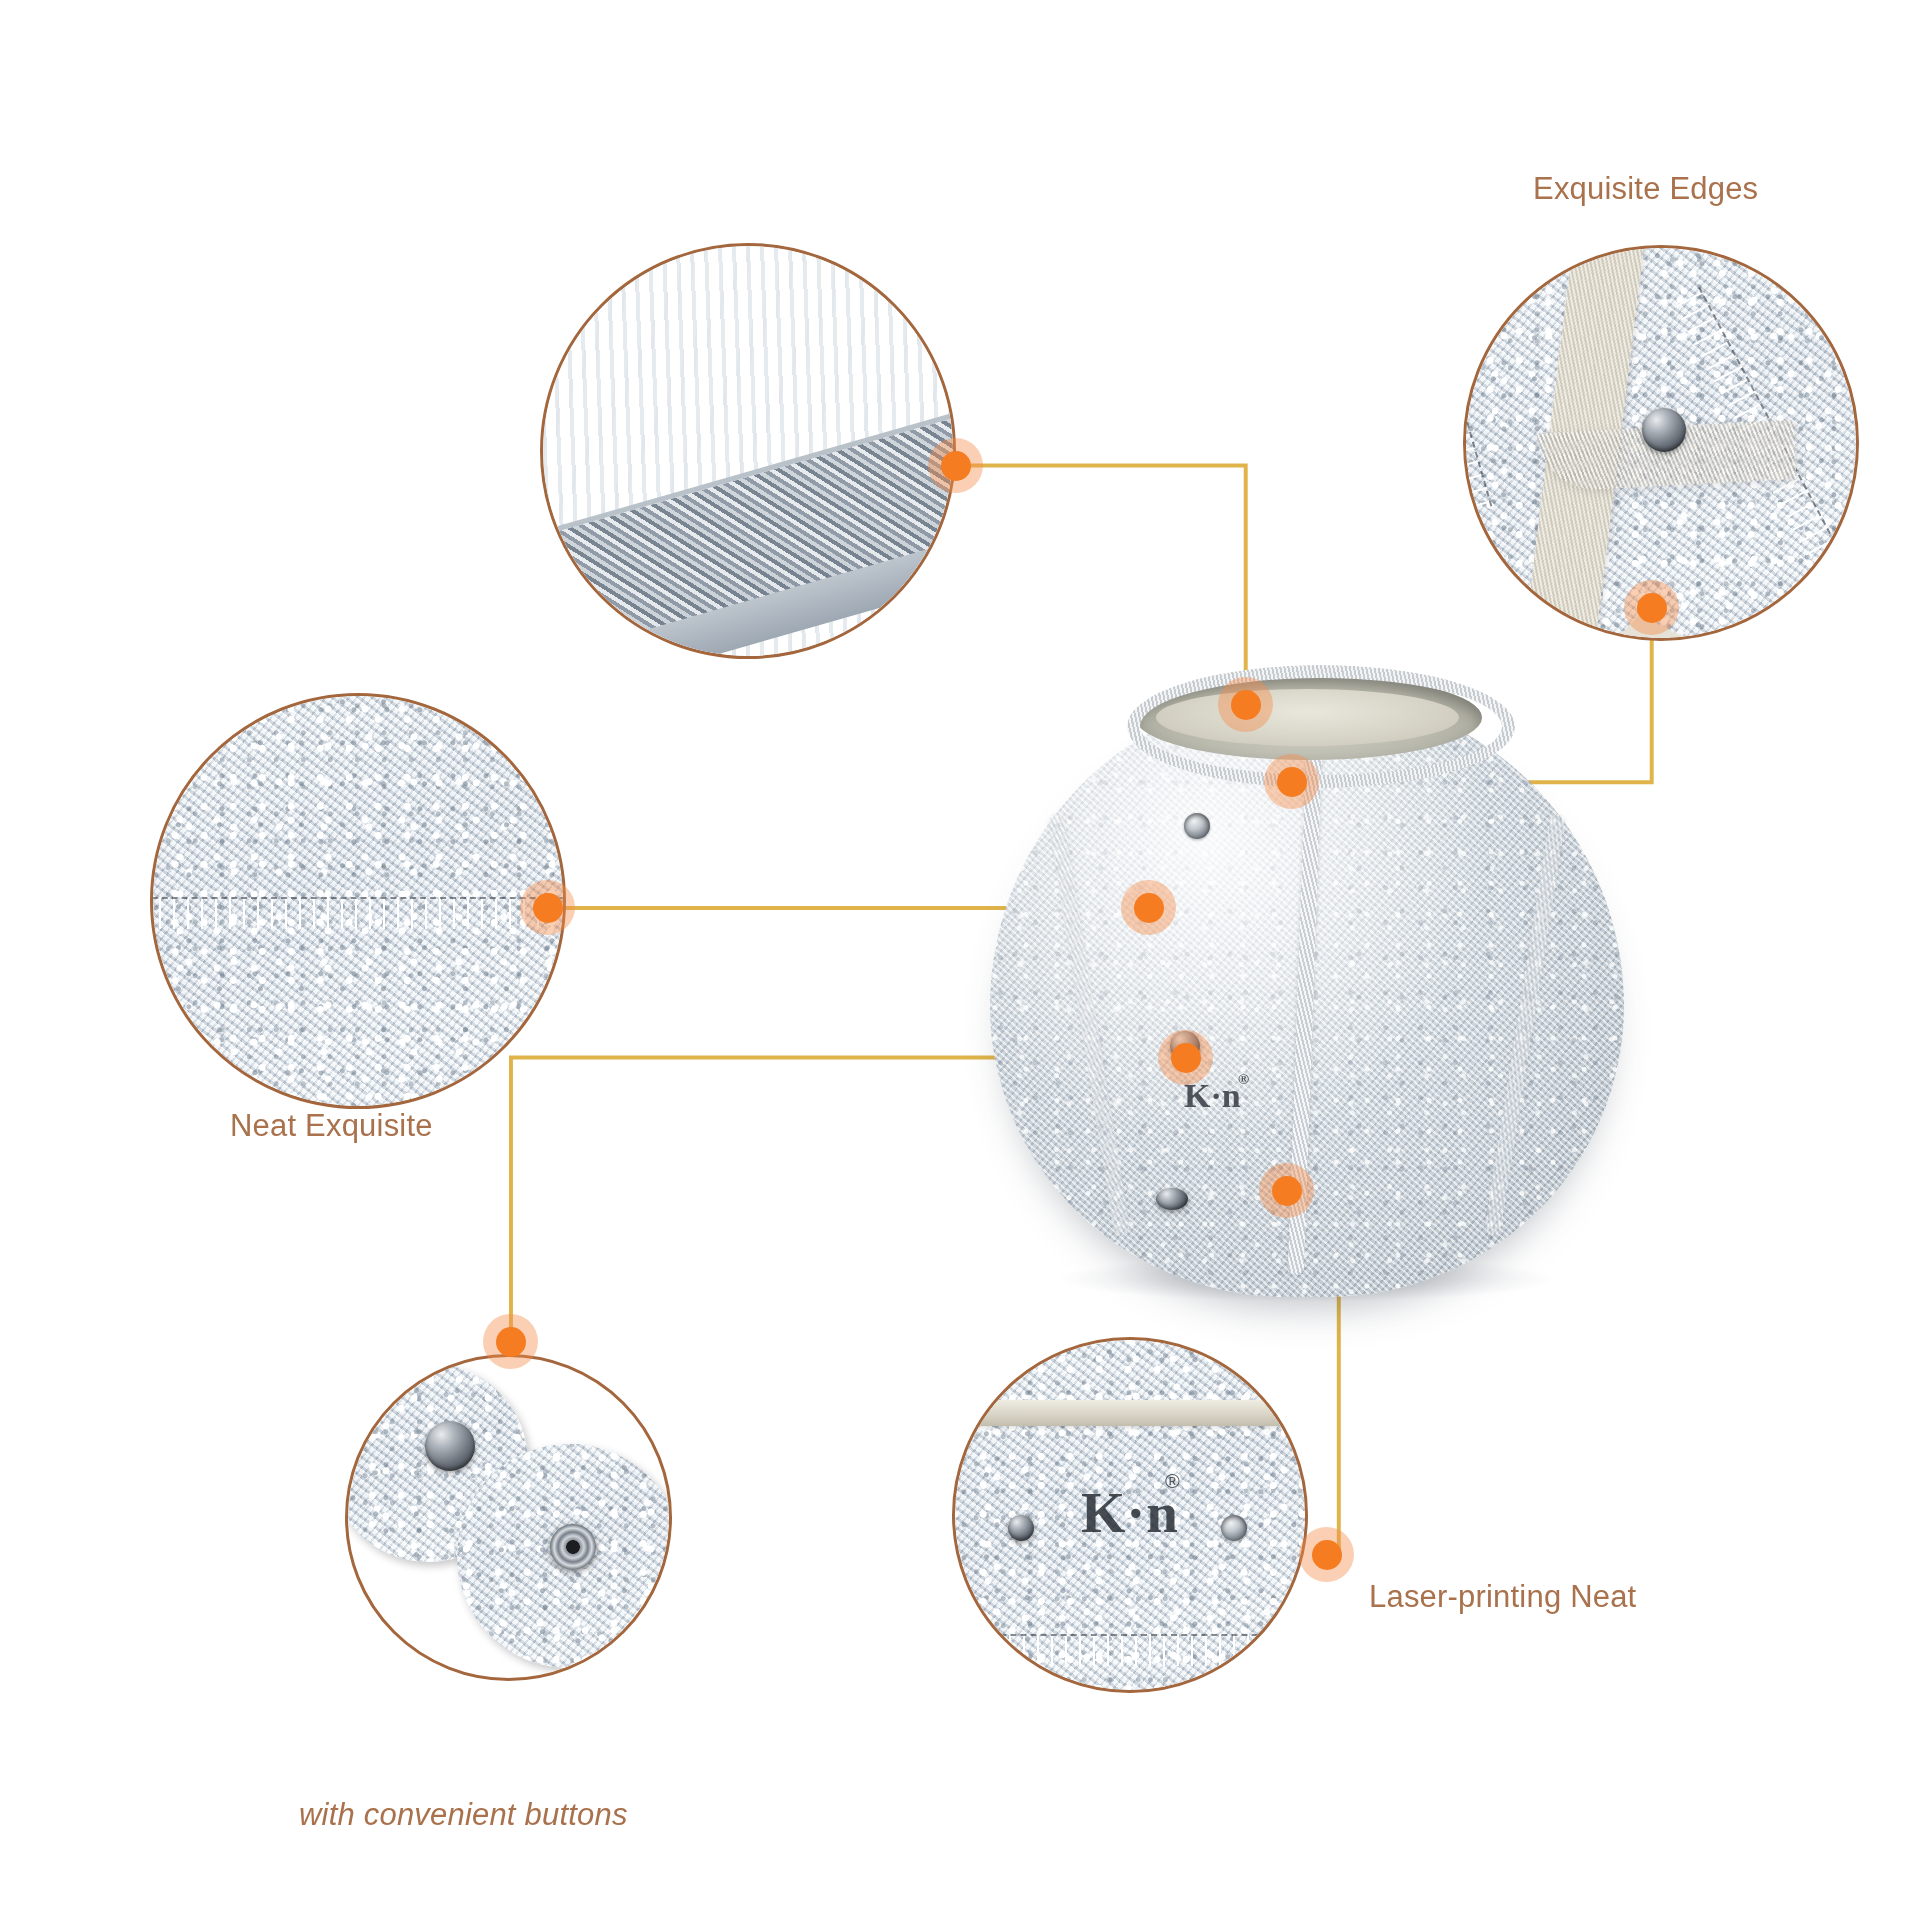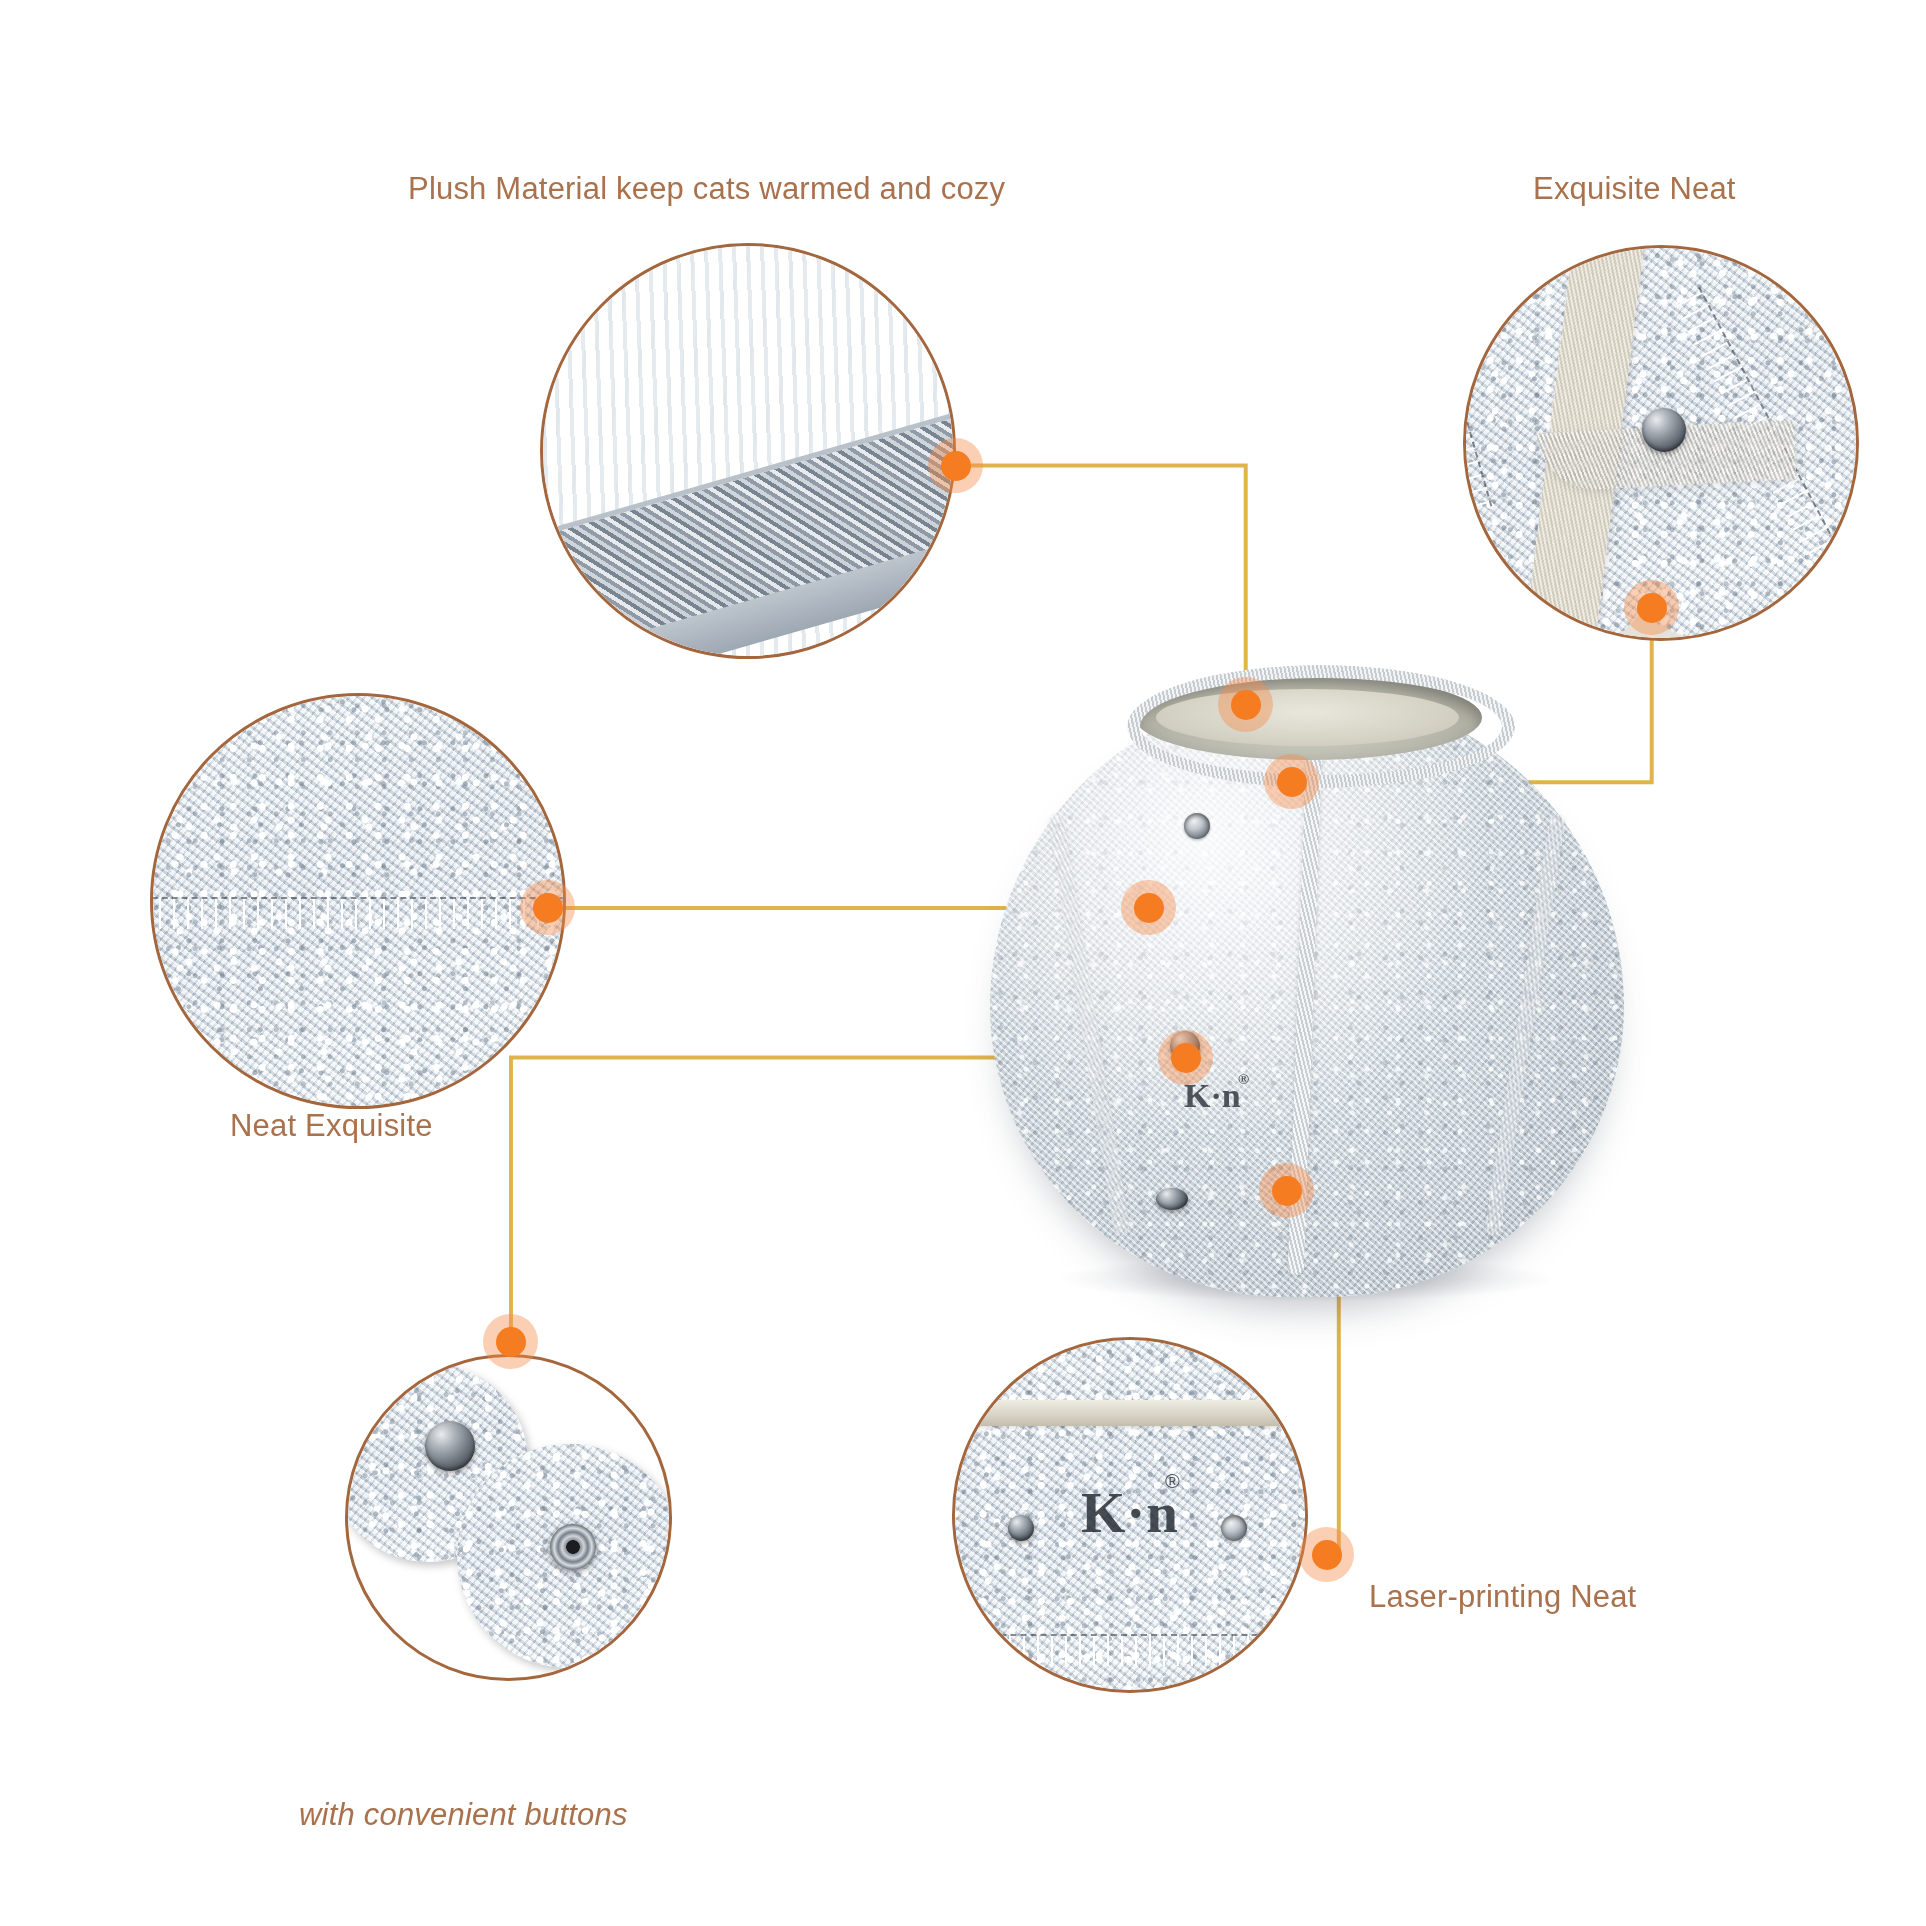--- a/index.html
+++ b/index.html
@@ -207,23 +207,22 @@
 
     <polyline points="1668,614 1668,790 1305,790" fill="none" stroke="#e0b44a" stroke-width="4"></polyline>
 
     <polyline points="553,917 1160,917" fill="none" stroke="#e0b44a" stroke-width="4"></polyline>
 
     <polyline points="1198,1068 516,1068 516,1355" fill="none" stroke="#e0b44a" stroke-width="4"></polyline>
 
     <polyline points="1300,1203 1352,1203 1352,1570 1340,1570" fill="none" stroke="#e0b44a" stroke-width="4"></polyline>
   </svg>
 
-  <div class="label" style="left:408px;top:168px;">Plush Material keep cats warmed and cozy</div>
-
-  <div class="label" style="left:1533px;top:168px;">Exquisite Neat</div>
+
+  <div class="label" style="left:1533px;top:168px;">Exquisite Edges</div>
 
   <div class="label" style="left:230px;top:1105px;">Neat Exquisite</div>
 
   <div class="label" style="left:299px;top:1794px;font-style:italic;">with convenient buttons</div>
 
   <div class="label" style="left:1369px;top:1576px;">Laser-printing Neat</div>
 
   <div class="bubble" style="left:540px;top:243px;width:416px;height:416px;">
     <div class="inner">
       <div class="fur"></div>

